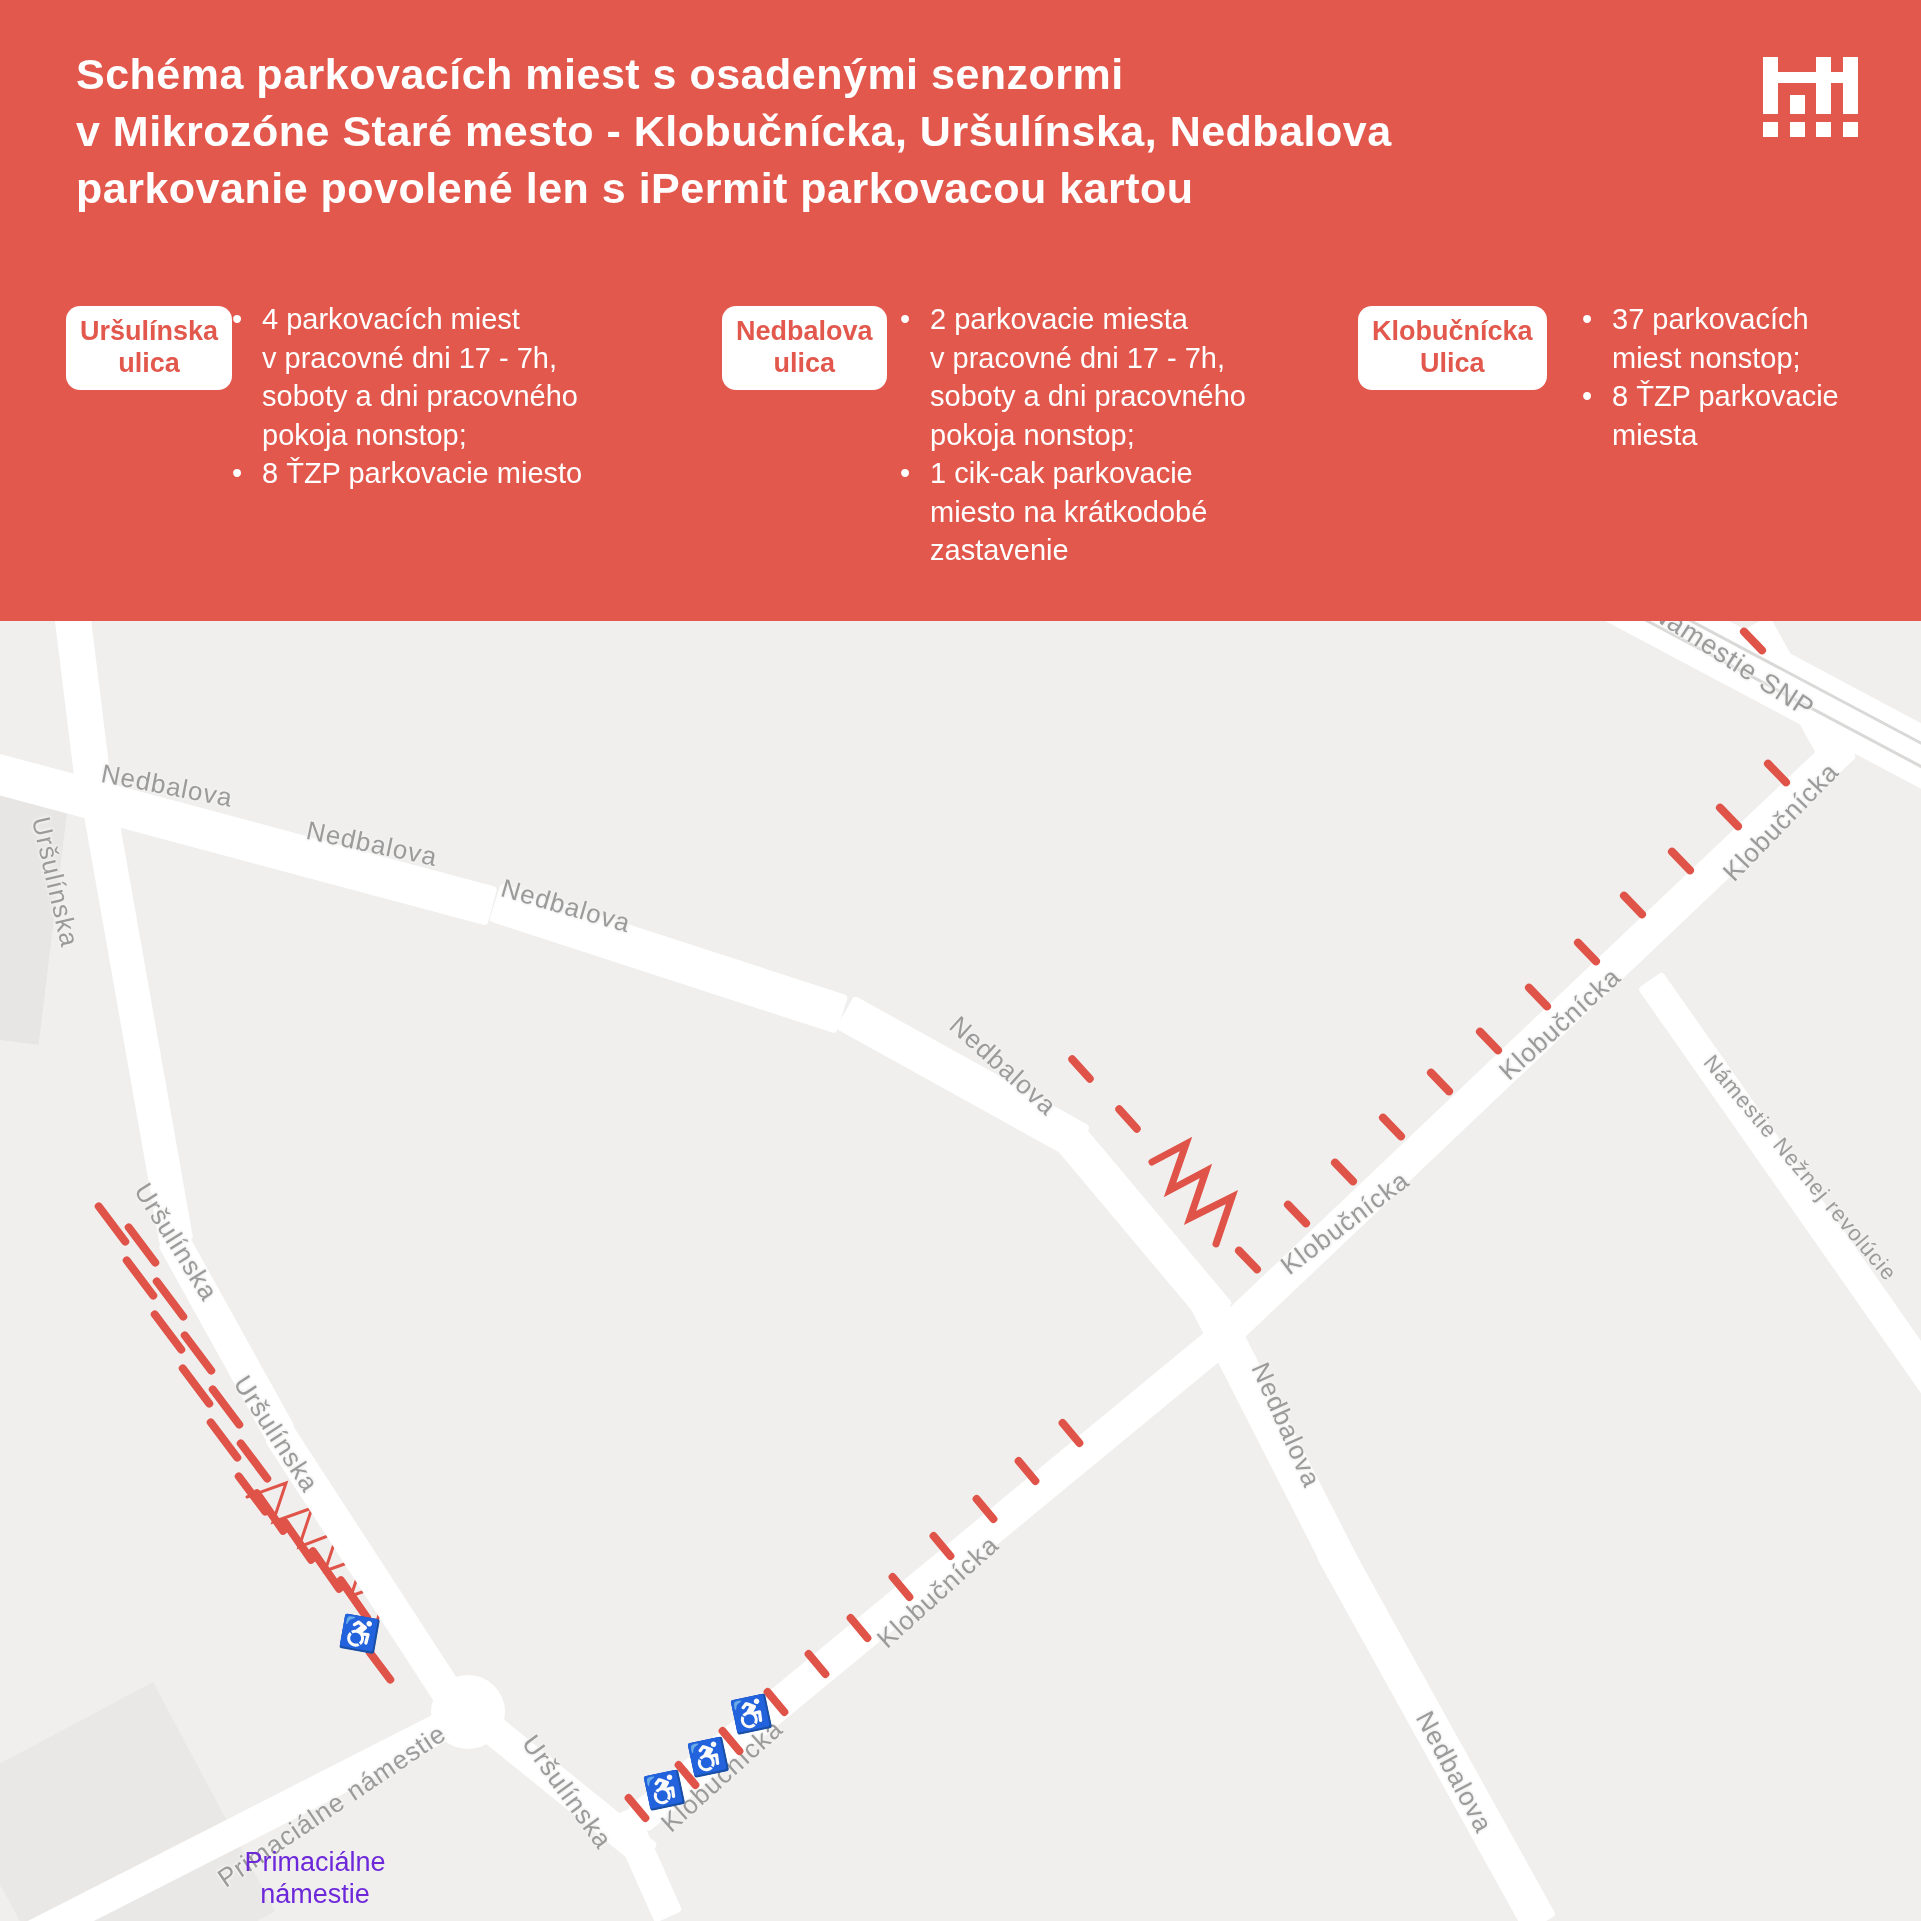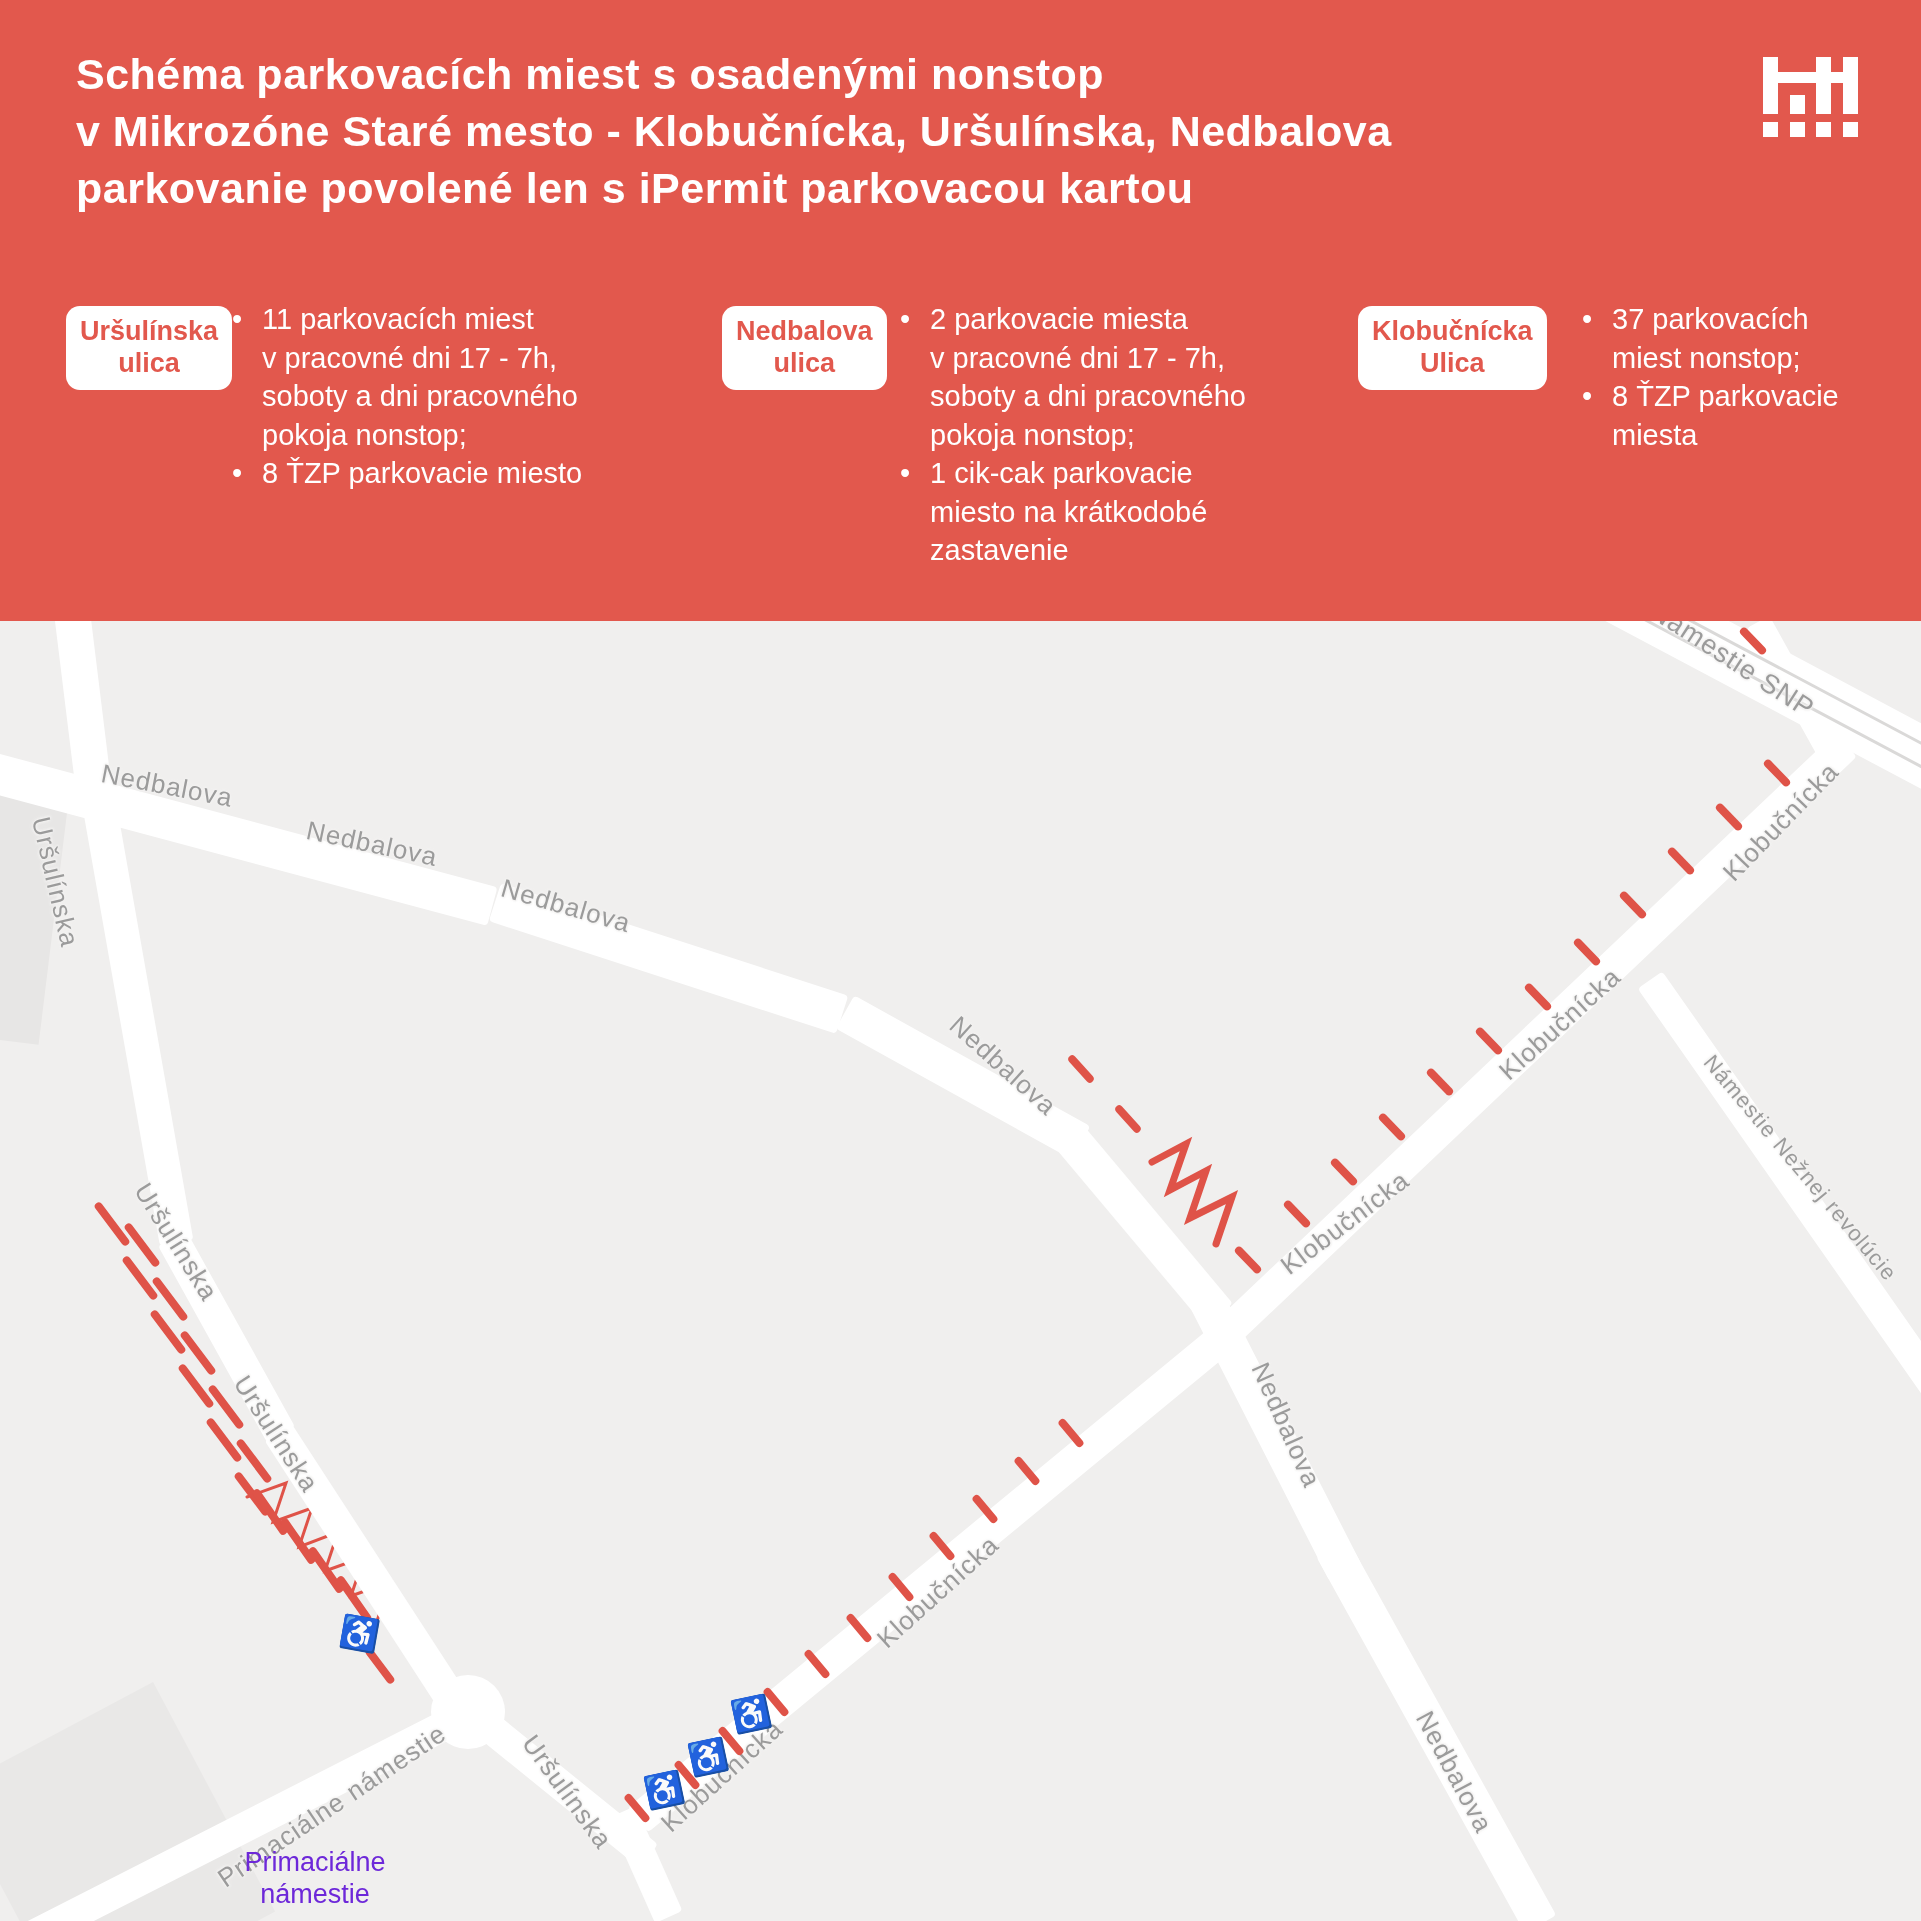--- a/index.html
+++ b/index.html
@@ -127,21 +127,21 @@
       <div class="tick" style="left: 326px; top: 1570px; width: 54px; height: 8px; transform: translate(-50%, -50%) rotate(55deg);"></div>
       <div class="tick" style="left: 354px; top: 1599px; width: 54px; height: 8px; transform: translate(-50%, -50%) rotate(55deg);"></div>
       <div class="tick" style="left: 380px; top: 1666px; width: 42px; height: 8px; transform: translate(-50%, -50%) rotate(53deg);"></div>
       <div class="wc" style="left: 360px; top: 1634px; font-size: 32px; transform: translate(-50%, -50%) rotate(10deg);">♿</div>
       <div class="wc" style="left: 752px; top: 1714px; font-size: 32px; transform: translate(-50%, -50%) rotate(-12deg);">♿</div>
       <div class="wc" style="left: 709px; top: 1757px; font-size: 32px; transform: translate(-50%, -50%) rotate(-12deg);">♿</div>
       <div class="wc" style="left: 665px; top: 1790px; font-size: 32px; transform: translate(-50%, -50%) rotate(-12deg);">♿</div>
     </div>
 
   <div id="header">
-    <h1 id="title">Schéma parkovacích miest s osadenými nonstop
+    <h1 id="title">Schéma parkovacích miest s osadenými senzormi
 v Mikrozóne Staré mesto - Klobučnícka, Uršulínska, Nedbalova
 parkovanie povolené len s iPermit parkovacou kartou</h1>
     <svg id="logo" width="95" height="80" viewBox="0 0 95 80">
       <g fill="#ffffff">
         <rect x="0" y="0" width="15" height="57"></rect>
         <rect x="53" y="0" width="15" height="57"></rect>
         <rect x="80" y="0" width="15" height="57"></rect>
         <rect x="0" y="15" width="95" height="11"></rect>
         <rect x="27" y="38" width="15" height="19"></rect>
         <rect x="0" y="65" width="15" height="15"></rect>
@@ -149,21 +149,21 @@
         <rect x="53" y="65" width="15" height="15"></rect>
         <rect x="80" y="65" width="15" height="15"></rect>
       </g>
     </svg>
     <div id="legend">
         <div class="leg-badge" style="left: 66px; top: 306px;">Uršulínska
 ulica</div>
         <div class="leg-text" style="left: 232px; top: 300px; width: 430px;">
           <div class="bullet">
             <div class="dot">•</div>
-            <div class="btx">11 parkovacích miest
+            <div class="btx">4 parkovacích miest
 v pracovné dni 17 - 7h,
 soboty a dni pracovného
 pokoja nonstop;</div>
           </div>
           <div class="bullet">
             <div class="dot">•</div>
             <div class="btx">8 ŤZP parkovacie miesto</div>
           </div>
         </div>
         <div class="leg-badge" style="left: 722px; top: 306px;">Nedbalova

